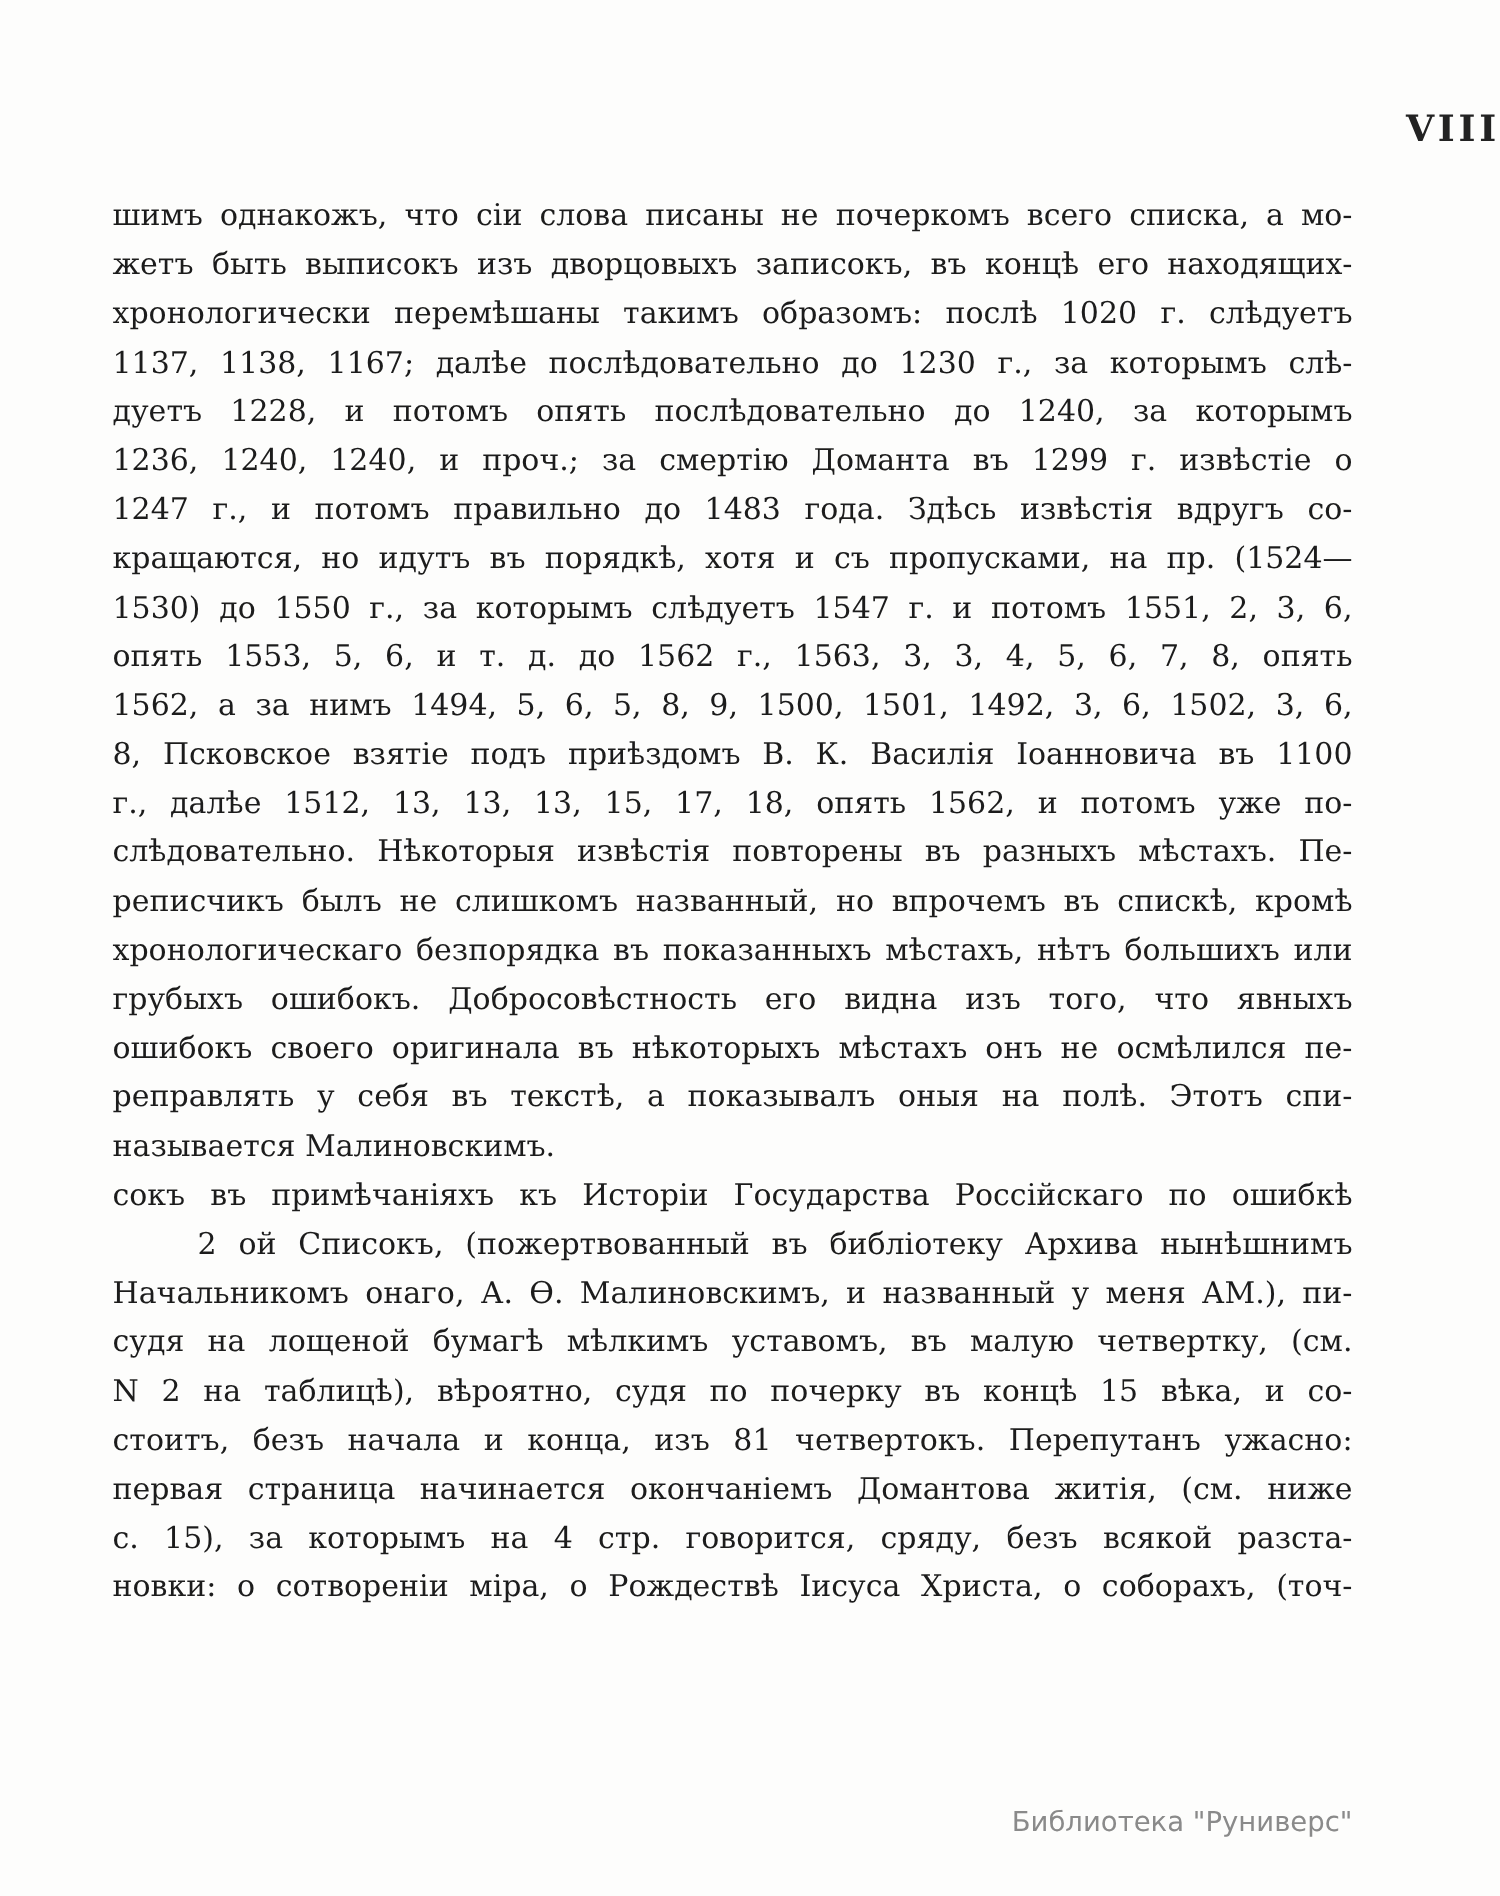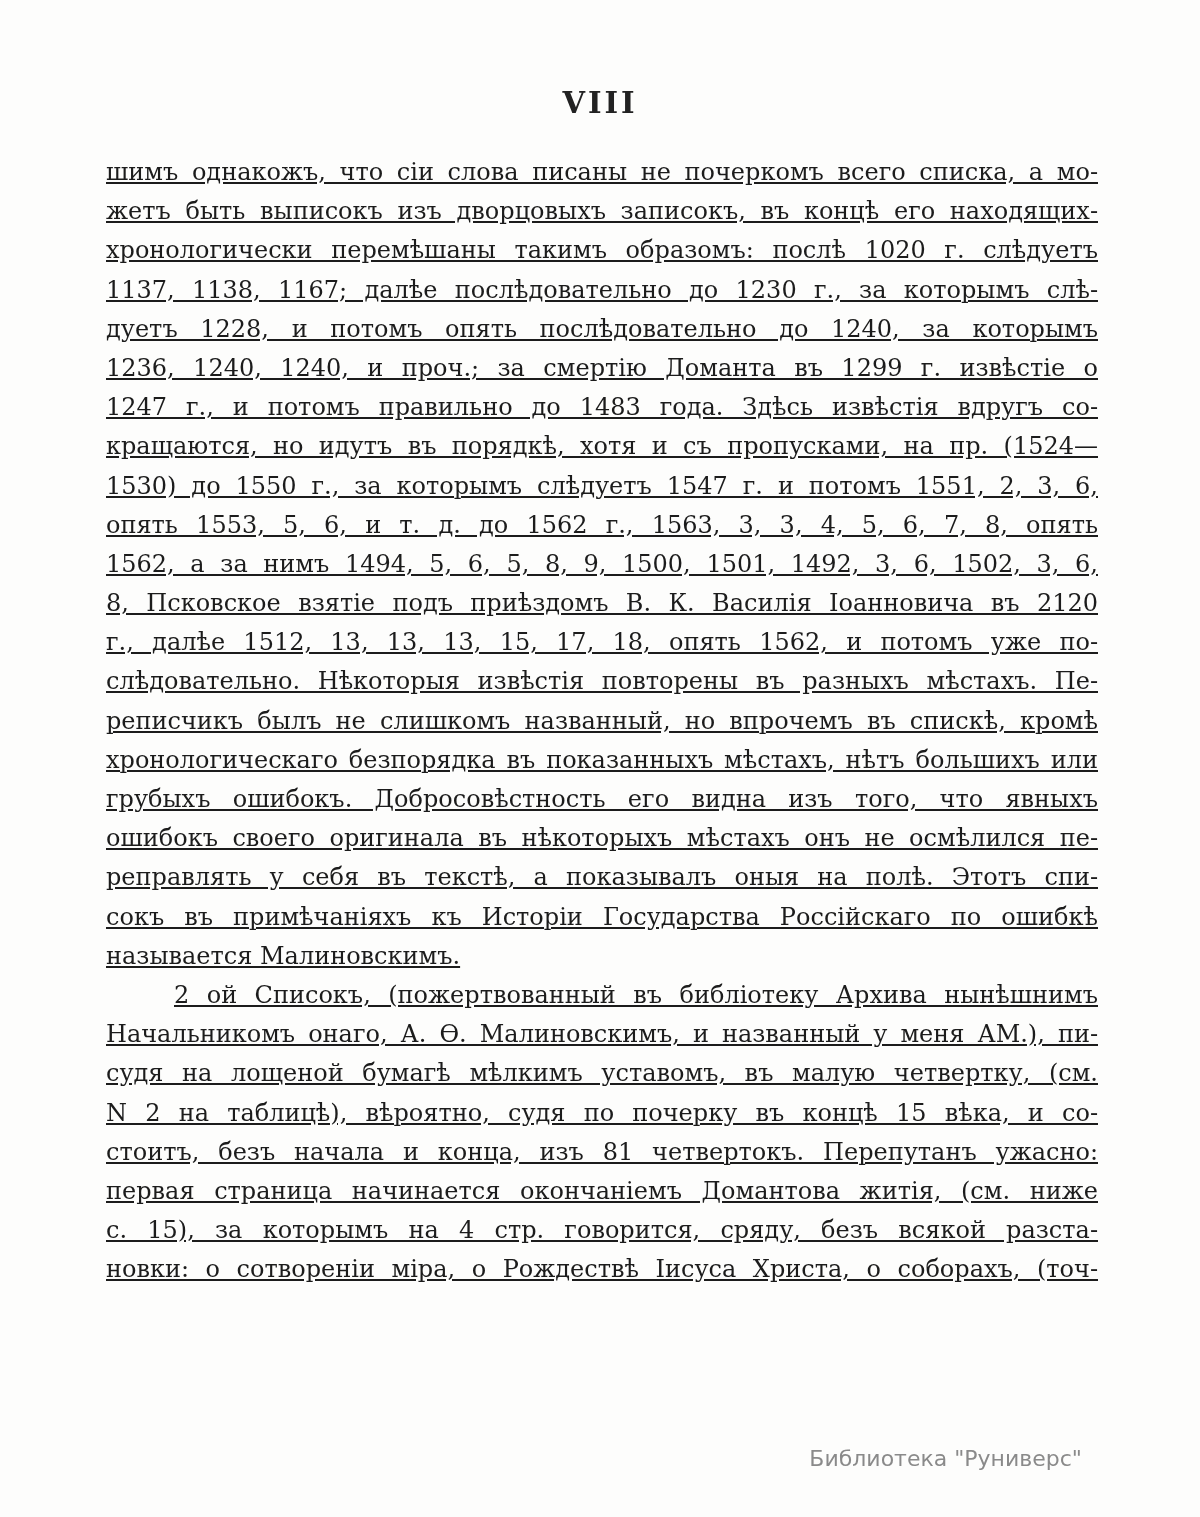--- a/index.html
+++ b/index.html
@@ -13,35 +13,34 @@
     height: 1517px;
     background: #fdfdfc;
     overflow: hidden;
     font-family: "DejaVu Serif", serif;
   }
   .page-number {
     position: absolute;
     top: 86px;
     left: 0;
     width: 100%;
-    text-align: center;
+    text-align: right;
     font-size: 29px;
     font-weight: 700;
     letter-spacing: 3px;
     color: #222222;
   }
   .text-block {
     position: absolute;
     top: 153px;
-    left: 106px;
+    left: 90px;
     width: 992px;
     color: #1c1c1c;
     font-size: 24px;
     font-weight: 500;
-    text-decoration: underline;
   }
   .line {
     height: 39.2px;
     line-height: 39.2px;
     overflow: hidden;
   }
   .line.just {
     text-align: justify;
     text-align-last: justify;
   }
@@ -69,30 +68,30 @@
       <div class="line just">жетъ быть выписокъ изъ дворцовыхъ записокъ, въ концѣ его находящих-</div>
       <div class="line just">хронологически перемѣшаны такимъ образомъ: послѣ 1020 г. слѣдуетъ</div>
       <div class="line just">1137, 1138, 1167; далѣе послѣдовательно до 1230 г., за которымъ слѣ-</div>
       <div class="line just">дуетъ 1228, и потомъ опять послѣдовательно до 1240, за которымъ</div>
       <div class="line just">1236, 1240, 1240, и проч.; за смертію Доманта въ 1299 г. извѣстіе о</div>
       <div class="line just">1247 г., и потомъ правильно до 1483 года. Здѣсь извѣстія вдругъ со-</div>
       <div class="line just">кращаются, но идутъ въ порядкѣ, хотя и съ пропусками, на пр. (1524—</div>
       <div class="line just">1530) до 1550 г., за которымъ слѣдуетъ 1547 г. и потомъ 1551, 2, 3, 6,</div>
       <div class="line just">опять 1553, 5, 6, и т. д. до 1562 г., 1563, 3, 3, 4, 5, 6, 7, 8, опять</div>
       <div class="line just">1562, а за нимъ 1494, 5, 6, 5, 8, 9, 1500, 1501, 1492, 3, 6, 1502, 3, 6,</div>
-      <div class="line just">8, Псковское взятіе подъ приѣздомъ В. К. Василія Іоанновича въ 2120</div>
+      <div class="line just">8, Псковское взятіе подъ приѣздомъ В. К. Василія Іоанновича въ 1100</div>
       <div class="line just">г., далѣе 1512, 13, 13, 13, 15, 17, 18, опять 1562, и потомъ уже по-</div>
       <div class="line just">слѣдовательно. Нѣкоторыя извѣстія повторены въ разныхъ мѣстахъ. Пе-</div>
       <div class="line just">реписчикъ былъ не слишкомъ названный, но впрочемъ въ спискѣ, кромѣ</div>
       <div class="line just">хронологическаго безпорядка въ показанныхъ мѣстахъ, нѣтъ большихъ или</div>
       <div class="line just">грубыхъ ошибокъ. Добросовѣстность его видна изъ того, что явныхъ</div>
       <div class="line just">ошибокъ своего оригинала въ нѣкоторыхъ мѣстахъ онъ не осмѣлился пе-</div>
       <div class="line just">реправлять у себя въ текстѣ, а показывалъ оныя на полѣ. Этотъ спи-</div>
+      <div class="line">называется Малиновскимъ.</div>
       <div class="line just">сокъ въ примѣчаніяхъ къ Исторіи Государства Россійскаго по ошибкѣ</div>
-      <div class="line">называется Малиновскимъ.</div>
       <div class="line indent just">2 ой Списокъ, (пожертвованный въ библіотеку Архива нынѣшнимъ</div>
       <div class="line just">Начальникомъ онаго, А. Ѳ. Малиновскимъ, и названный у меня АМ.), пи-</div>
       <div class="line just">судя на лощеной бумагѣ мѣлкимъ уставомъ, въ малую четвертку, (см.</div>
       <div class="line just">N 2 на таблицѣ), вѣроятно, судя по почерку въ концѣ 15 вѣка, и со-</div>
       <div class="line just">стоитъ, безъ начала и конца, изъ 81 четвертокъ. Перепутанъ ужасно:</div>
       <div class="line just">первая страница начинается окончаніемъ Домантова житія, (см. ниже</div>
       <div class="line just">с. 15), за которымъ на 4 стр. говорится, сряду, безъ всякой разста-</div>
       <div class="line just">новки: о сотвореніи міра, о Рождествѣ Іисуса Христа, о соборахъ, (точ-</div>
     </div>
 

